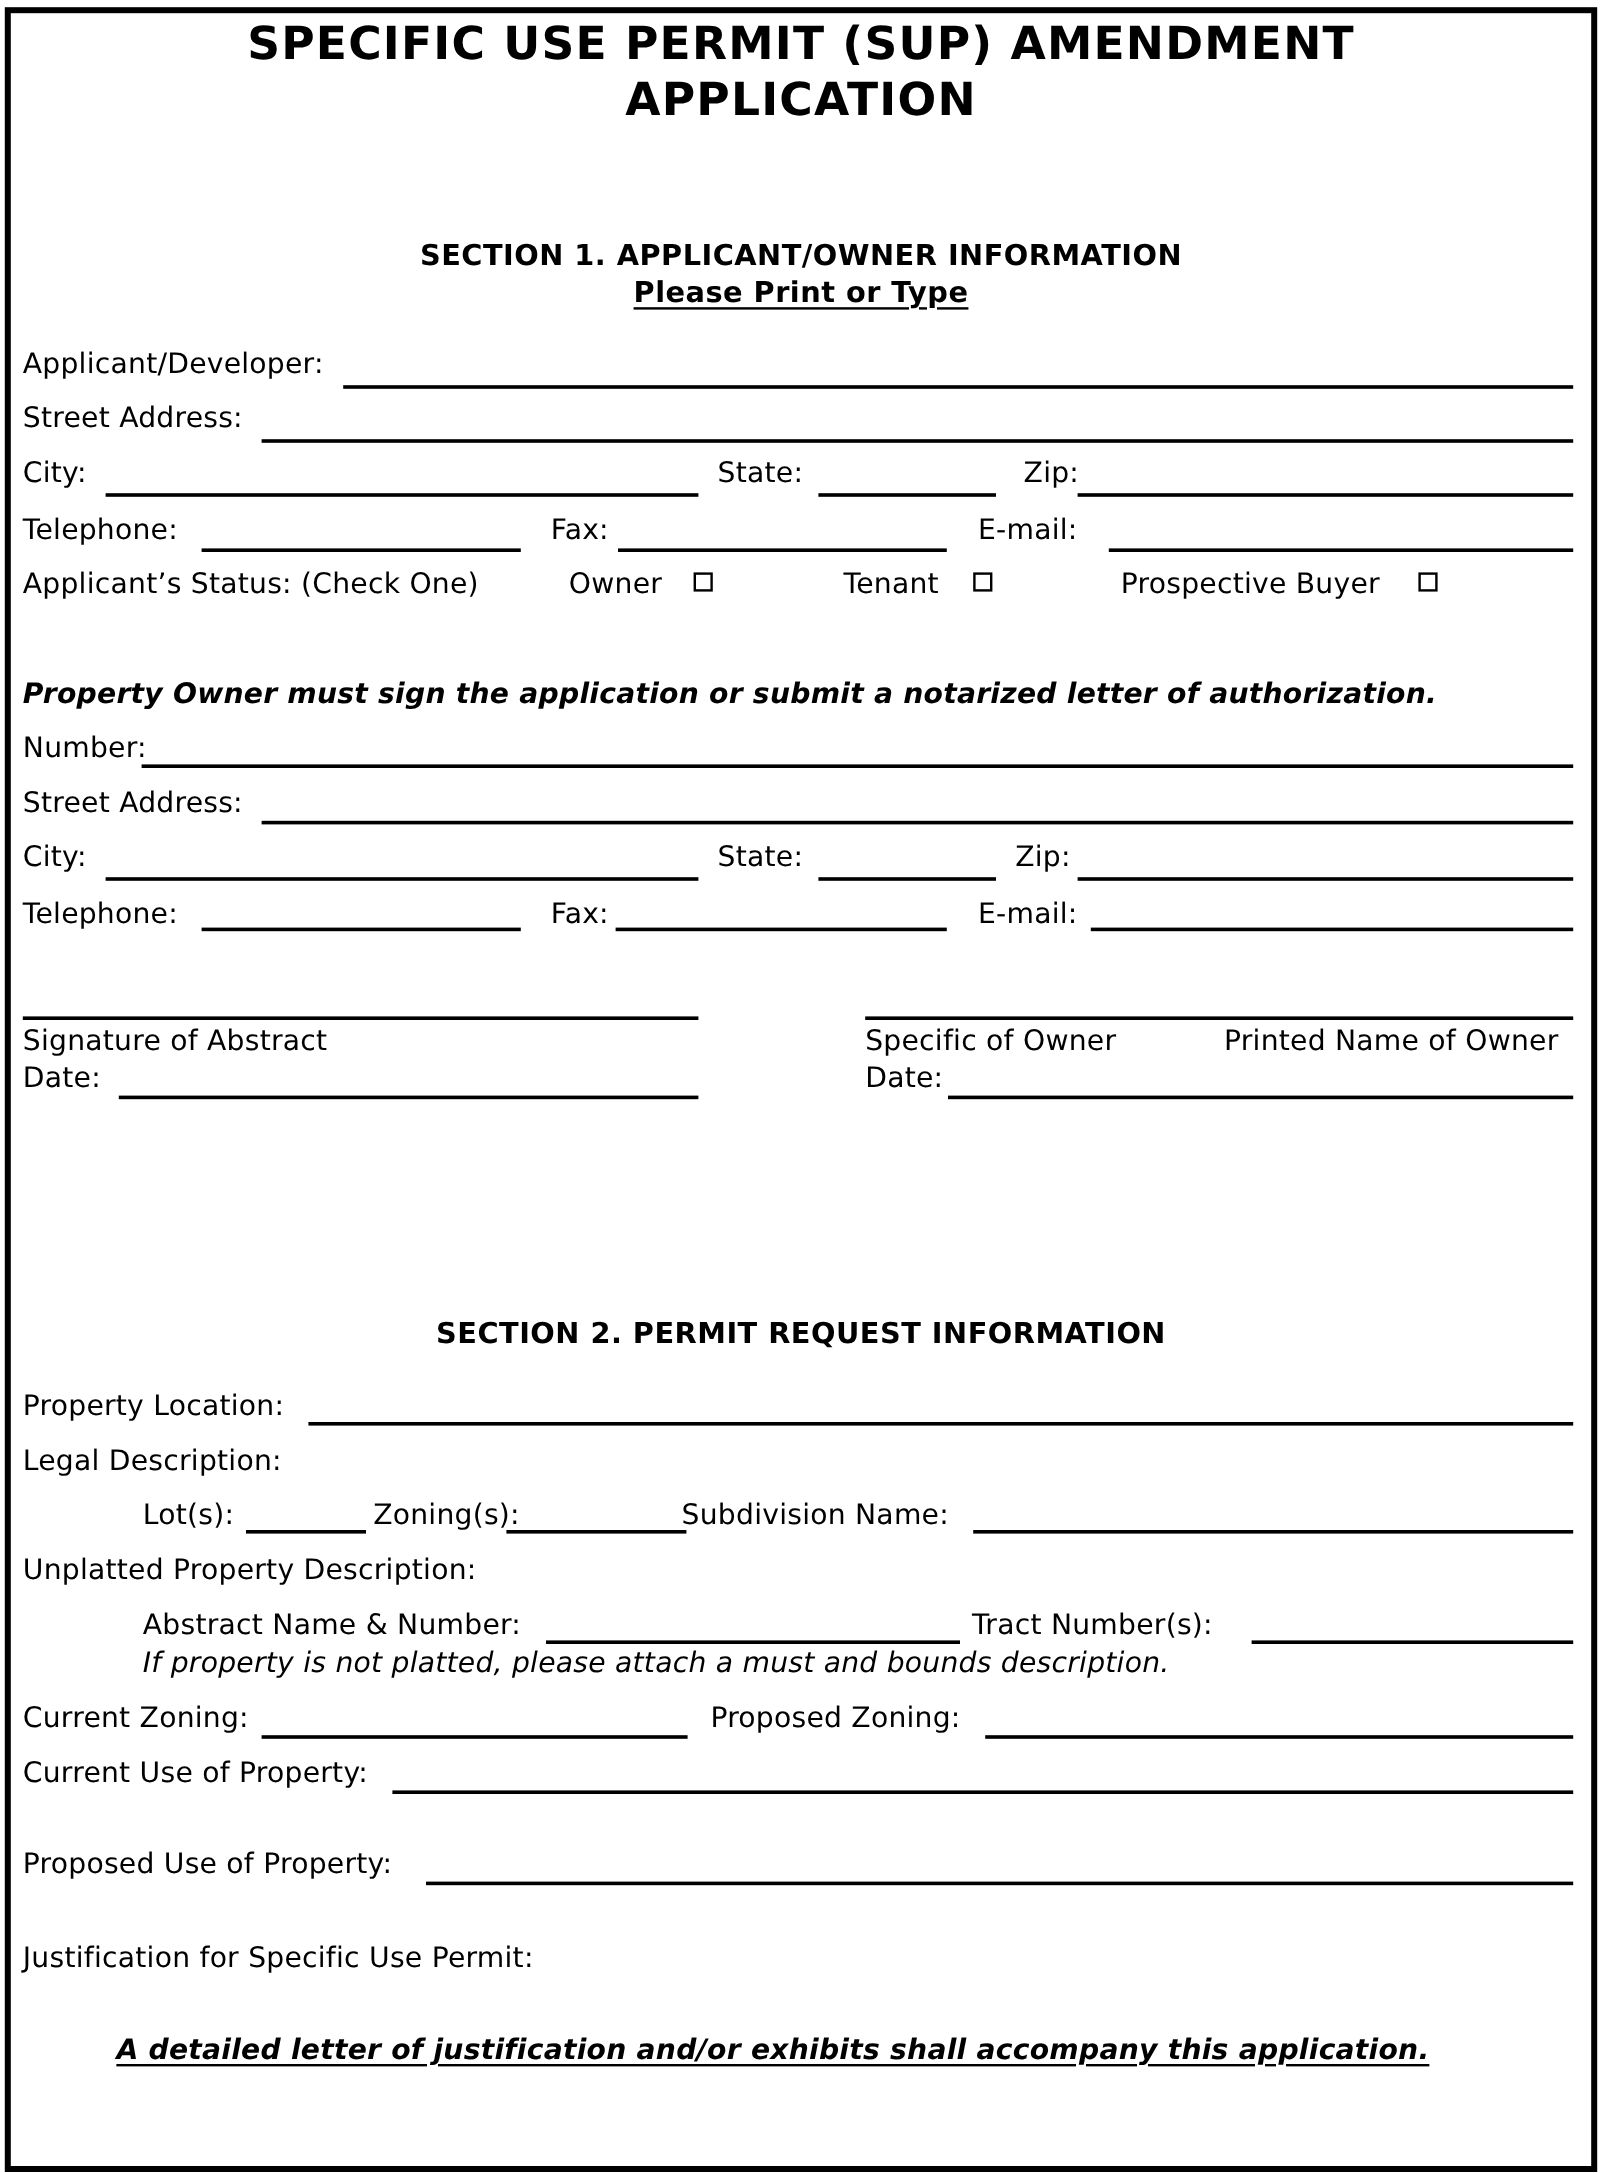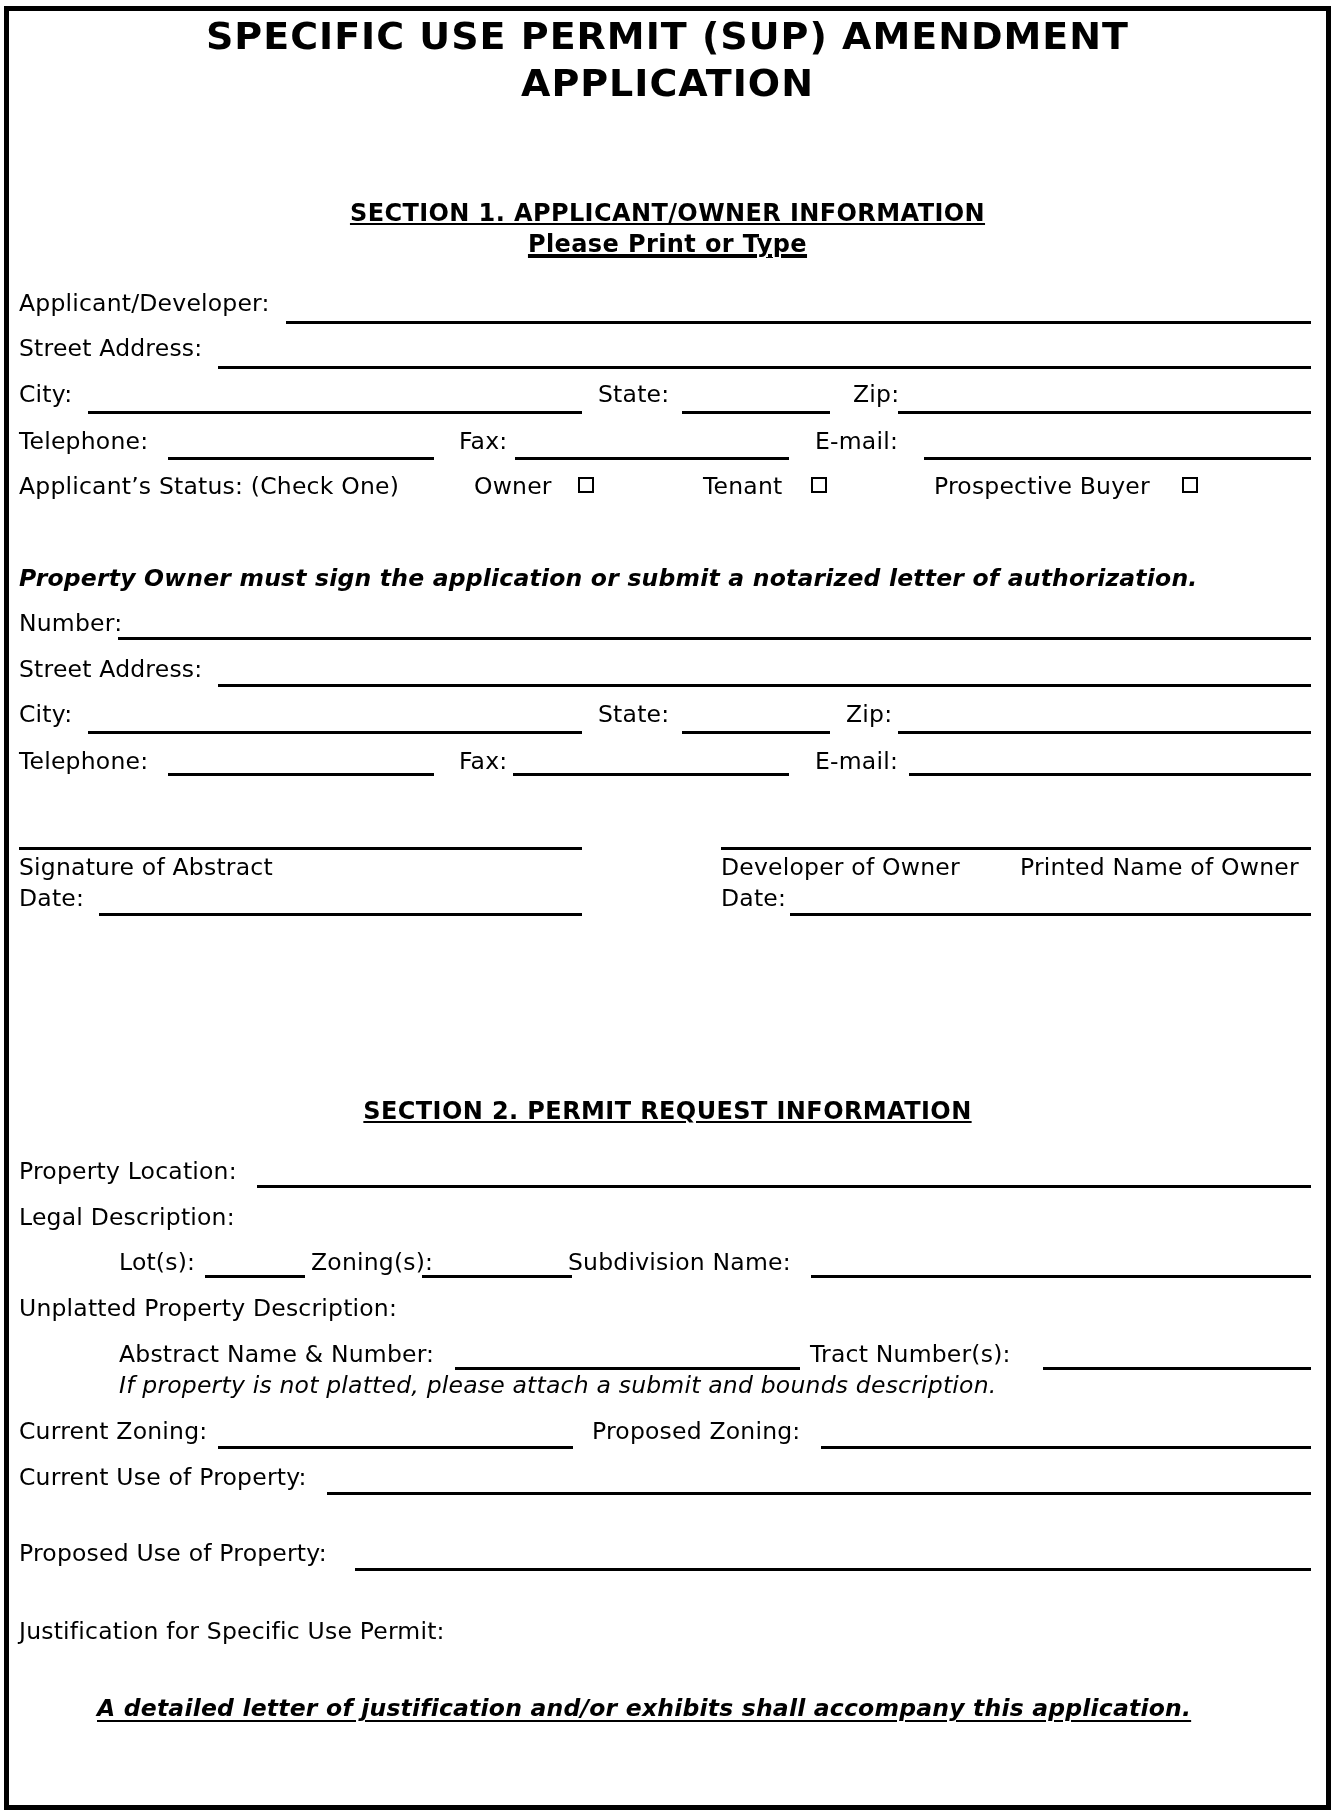--- a/index.html
+++ b/index.html
@@ -3,21 +3,21 @@
 <meta charset="utf-8">
 <style>
   html, body { margin:0; padding:0; background:#ffffff; }
   body { width:1335px; height:1811px; position:relative; overflow:hidden;
          font-family:"DejaVu Sans", sans-serif; color:#000; }
   .frame { position:absolute; left:4px; top:6px; width:1317px; height:1794px;
            border:5px solid #000; box-sizing:content-box; }
   .t { position:absolute; white-space:nowrap; font-size:23.5px; line-height:28px; letter-spacing:0.2px; }
   .ctr { position:absolute; left:0; width:1335px; text-align:center; white-space:nowrap; }
   .title { font-weight:bold; font-size:38px; line-height:46px; letter-spacing:1px; }
-  .sec { font-weight:bold; font-size:24px; line-height:30px; letter-spacing:0.4px;text-decoration:underline; }
+  .sec { font-weight:bold; font-size:24px; line-height:30px; letter-spacing:0.4px; }
   .u { text-decoration:underline; text-underline-offset:4px; text-decoration-thickness:2px; }
   .bi { font-weight:bold; font-style:italic; }
   .it { font-style:italic; }
   .ln { position:absolute; height:0; border-top:3px solid #000; }
   .cb { position:absolute; width:12px; height:12px; border:2px solid #000; background:#fff; cursor:pointer; }
   input.fld { position:absolute; border:none; background:transparent; outline:none; padding:0;
               font-family:"DejaVu Sans", sans-serif; font-size:20px; }
 </style>
 </head>
 <body>
@@ -98,21 +98,21 @@
 
 <div class="ln" style="left:19px; top:847px; width:563px;"></div>
 <input class="fld" style="left: 22px; top: 818px; width: 556px; height: 28px;">
 <div class="t" style="left:19px; top:853px;">Signature of Abstract</div>
 <div class="t" style="left:19px; top:884px;">Date:</div>
 <div class="ln" style="left:99px; top:913px; width:483px;"></div>
 <input class="fld" style="left: 103px; top: 886px; width: 476px; height: 26px;">
 
 <div class="ln" style="left:721px; top:847px; width:590px;"></div>
 <input class="fld" style="left: 724px; top: 818px; width: 584px; height: 28px;">
-<div class="t" style="left:721px; top:853px;">Developer of Owner</div>
+<div class="t" style="left:721px; top:853px;">Specific of Owner</div>
 <div class="t" style="left:1020px; top:853px;">Printed Name of Owner</div>
 <div class="t" style="left:721px; top:884px;">Date:</div>
 <div class="ln" style="left:790px; top:913px; width:521px;"></div>
 <input class="fld" style="left: 794px; top: 886px; width: 514px; height: 26px;">
 
 <div class="ctr sec" style="top:1096px;">SECTION 2.  PERMIT REQUEST INFORMATION</div>
 
 <div class="t" style="left:19px; top:1157px;">Property Location:</div>
 <div class="ln" style="left:257px; top:1185px; width:1054px;"></div>
 <input class="fld" style="left: 261px; top: 1158px; width: 1047px; height: 26px;">
@@ -130,21 +130,21 @@
 <input class="fld" style="left: 815px; top: 1248px; width: 493px; height: 26px;">
 
 <div class="t" style="left:19px; top:1294px;">Unplatted Property Description:</div>
 
 <div class="t" style="left:119px; top:1340px;">Abstract Name &amp; Number:</div>
 <div class="ln" style="left:455px; top:1367px; width:345px;"></div>
 <input class="fld" style="left: 459px; top: 1340px; width: 338px; height: 26px;">
 <div class="t" style="left:810px; top:1340px;">Tract Number(s):</div>
 <div class="ln" style="left:1043px; top:1367px; width:268px;"></div>
 <input class="fld" style="left: 1047px; top: 1340px; width: 261px; height: 26px;">
-<div class="t it" style="left:119px; top:1371px;">If property is not platted, please attach a submit and bounds description.</div>
+<div class="t it" style="left:119px; top:1371px;">If property is not platted, please attach a must and bounds description.</div>
 
 <div class="t" style="left:19px; top:1417px;">Current Zoning:</div>
 <div class="ln" style="left:218px; top:1446px; width:355px;"></div>
 <input class="fld" style="left: 222px; top: 1419px; width: 349px; height: 26px;">
 <div class="t" style="left:592px; top:1417px;">Proposed Zoning:</div>
 <div class="ln" style="left:821px; top:1446px; width:490px;"></div>
 <input class="fld" style="left: 825px; top: 1419px; width: 483px; height: 26px;">
 
 <div class="t" style="left:19px; top:1463px;">Current Use of Property:</div>
 <div class="ln" style="left:327px; top:1492px; width:984px;"></div>

